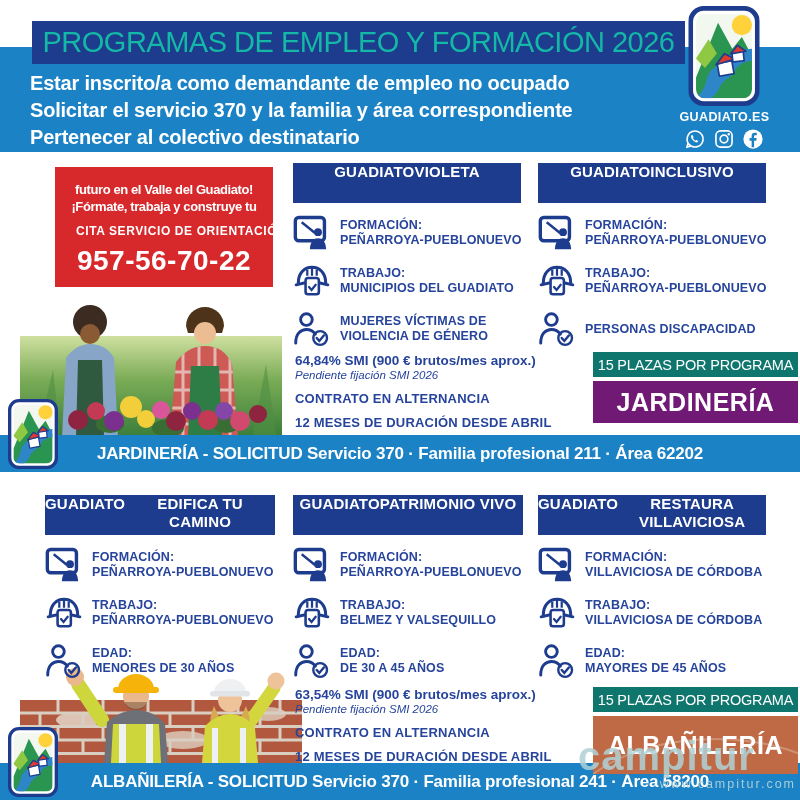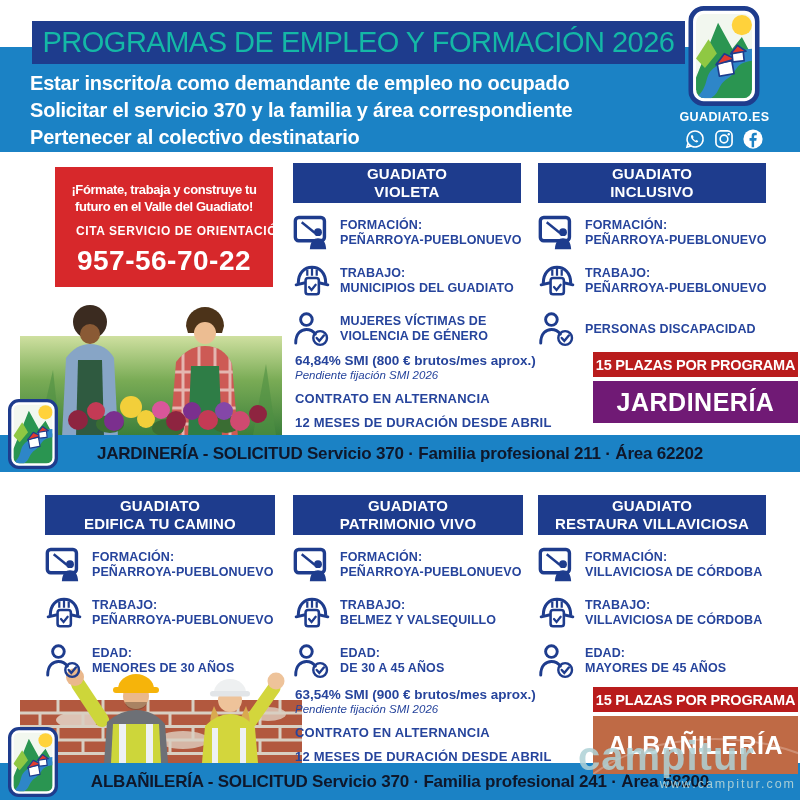--- a/index.html
+++ b/index.html
@@ -23,50 +23,50 @@
   
   .contact-box{
     background:#d7282b;color:#fff;text-align:center;padding:14px 8px 10px 8px;box-sizing:border-box;z-index:3;
   }
   .contact-h{font-weight:bold;font-size:13px;line-height:17px;letter-spacing:-0.4px;white-space:nowrap;}
   .contact-cta{font-weight:bold;font-size:12px;letter-spacing:0.6px;margin-top:9px;white-space:nowrap;margin-left:13px;}
   .contact-phone{font-weight:bold;font-size:28px;letter-spacing:0.5px;margin-top:7px;white-space:nowrap;}
   
   .prog-col{z-index:3;}
   .prog-head{
-    background:#1e3c8d;color:#fff;height:40px;display:flex;flex-direction:column;justify-content:center;
+    background:#1e3c8d;color:#fff;height:40px;display:flex;flex-direction:row;justify-content:center;
     text-align:center;font-weight:bold;font-size:15px;line-height:18px;letter-spacing:0.2px;
   }
   .prog-item{display:flex;align-items:center;margin-top:12px;}
   .prog-item .ic{width:38px;height:36px;flex:0 0 38px;margin-right:9px;color:#1e3c8d;display:block;}
   .itxt{font-size:12.5px;font-weight:bold;color:#26449c;line-height:15px;letter-spacing:0.1px;white-space:nowrap;}
   
   .cond{color:#26449c;z-index:3;}
   .cond .smi{font-size:13.5px;font-weight:bold;white-space:nowrap;}
   .cond .note{font-size:11.5px;font-weight:normal;font-style:italic;margin-top:1px;}
   .cond .contract{font-size:13px;font-weight:bold;margin-top:10px;letter-spacing:0.2px;}
   .cond .duration{font-size:13px;font-weight:bold;margin-top:9px;letter-spacing:0.2px;}
   
   .badge-plazas{
-    background:#b91c1c;color:#fff;display:flex;align-items:center;justify-content:center;
-    font-weight:bold;font-size:14.5px;letter-spacing:-0.2px;white-space:nowrap;z-index:3;text-align:center;
+    background:#0f766e;color:#fff;display:flex;align-items:center;justify-content:center;
+    font-weight:normal;font-size:14.5px;letter-spacing:-0.2px;white-space:nowrap;z-index:3;text-align:center;
   }
   .badge-trade{
     color:#fff;display:flex;align-items:center;justify-content:center;
     font-weight:bold;font-size:25px;letter-spacing:0.5px;white-space:nowrap;z-index:3;
   }
   .badge-jard{background:#701a75;}
   .badge-alba{background:#bf6a45;position:relative;overflow:hidden;}
   .badge-alba::after{
     content:"";position:absolute;width:300px;height:170px;border:2px solid rgba(255,255,255,0.25);
     border-radius:50%;left:-30px;top:22px;
   }
   
   .band{
-    background:#1b82c5;color:#0f172a;font-weight:bold;font-size:17px;letter-spacing:-0.2px;
+    background:#1b82c5;color:#ffffff;font-weight:bold;font-size:17px;letter-spacing:-0.2px;
     text-align:center;line-height:37px;white-space:nowrap;z-index:2;
   }
   
   .wm-big{
     color:rgba(174,209,214,0.85);font-weight:bold;font-size:40px;letter-spacing:1px;
     z-index:20;white-space:nowrap;text-align:left;
   }
   .wm-small{
     color:rgba(174,209,214,0.95);font-size:12.5px;letter-spacing:2px;
     z-index:20;white-space:nowrap;text-align:right;
@@ -156,22 +156,22 @@
     </svg>
   <svg class="sic" viewBox="0 0 24 24">
       <use href="#s-ig"></use>
     </svg>
   <svg class="sic" viewBox="0 0 24 24">
       <use href="#s-fb"></use>
     </svg>
 </div>
 
 <div class="abs contact-box" style="left:55px;top:167px;width:218px;height:120px">
+  <div class="contact-h">futuro en el Valle del Guadiato!</div>
   <div class="contact-h">¡Fórmate, trabaja y construye tu</div>
-  <div class="contact-h">futuro en el Valle del Guadiato!</div>
   <div class="contact-cta">CITA SERVICIO DE ORIENTACIÓN</div>
   <div class="contact-phone">957-56-70-22</div>
 </div>
 
 <svg class="abs photo" style="left:18px;top:300px" width="266" height="137" viewBox="0 0 266 137">
   <defs>
     <linearGradient id="g1" x1="0" y1="0" x2="0" y2="1">
       <stop offset="0" stop-color="#cfe0a0"></stop>
       <stop offset="0.45" stop-color="#79ab55"></stop>
       <stop offset="1" stop-color="#3c7f3b"></stop>
@@ -267,21 +267,21 @@
   </div>
   <div class="prog-item">
     <svg class="ic" viewBox="0 0 44 42">
         <use href="#s-person"></use>
       </svg>
     <span class="itxt"><span>PERSONAS DISCAPACIDAD</span></span>
   </div>
 </div>
 
 <div class="abs cond" style="left:295px;top:353px;width:292px">
-  <div class="smi">64,84% SMI (800 € brutos/mes aprox.)</div>
+  <div class="smi">64,84% SMI (900 € brutos/mes aprox.)</div>
   <div class="note">Pendiente fijación SMI 2026</div>
   <div class="contract">CONTRATO EN ALTERNANCIA</div>
   <div class="duration">12 MESES DE DURACIÓN DESDE ABRIL</div>
 </div>
 <div class="abs badge-plazas" style="left:593px;top:352px;width:205px;height:25px">15 PLAZAS POR PROGRAMA</div>
 <div class="abs badge-trade badge-jard" style="left:593px;top:381px;width:205px;height:42px">JARDINERÍA</div>
 
 <div class="abs band" style="left:0;top:435px;width:800px;height:37px">
   <span>JARDINERÍA - SOLICITUD Servicio 370 · Familia profesional 211 · Área 62202</span>
 </div>

